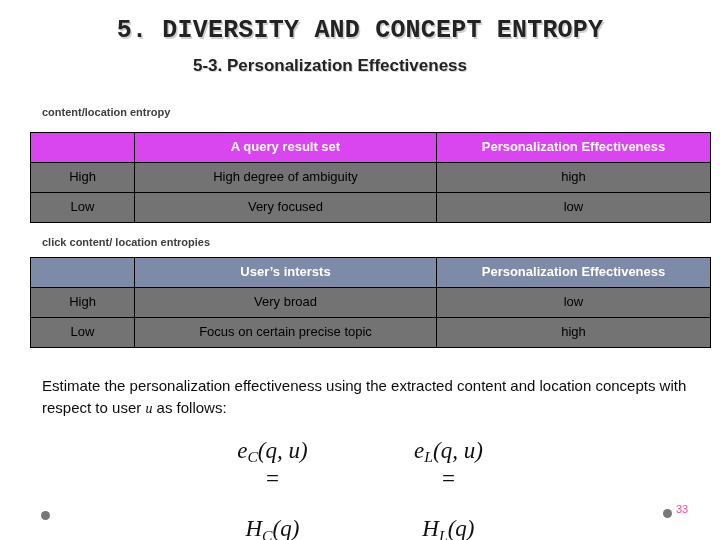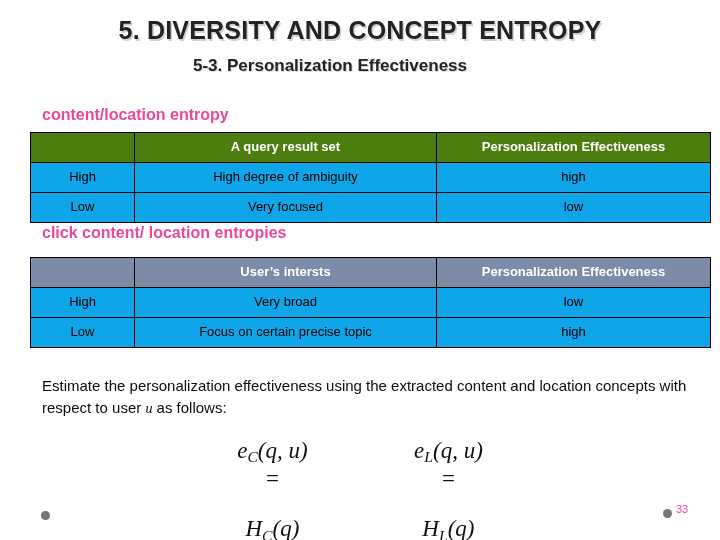--- a/index.html
+++ b/index.html
@@ -21,45 +21,46 @@
     left: 0;
     top: 16px;
     width: 720px;
     text-align: center;
     font-size: 25px;
     font-weight: bold;
     letter-spacing: 0.2px;
     color: #232323;
     text-shadow: 1.5px 1.5px 0 rgba(170,170,170,0.55);
     white-space: nowrap;
+    font-family: Liberation Mono, monospace;
   }
   .slide-subtitle {
     position: absolute;
     left: 0;
     top: 56px;
     width: 660px;
     text-align: center;
     font-size: 17px;
     font-weight: bold;
     color: #232323;
     text-shadow: 1px 1px 0 rgba(175,175,175,0.5);
     white-space: nowrap;
   }
 
   
   .caption {
     position: absolute;
     left: 42px;
-    font-size: 16px;
-    font-weight: bold;
-    color: #ec4899;
+    font-size: 11px;
+    font-weight: bold;
+    color: #404040;
     white-space: nowrap;
   }
   #caption-1 { top: 106px; }
-  #caption-2 { top: 224px; }
+  #caption-2 { top: 236px; }
 
   
   .tbl {
     position: absolute;
     left: 30px;
     width: 680px;
     border-collapse: collapse;
     table-layout: fixed;
     font-size: 13px;
     color: #000000;
@@ -76,25 +77,25 @@
     text-align: center;
     padding: 0;
     height: 29px;
     vertical-align: middle;
     line-height: 1.1;
   }
   .tbl th {
     font-weight: bold;
     color: #ffffff;
   }
-  #table-1 th { background: #4d7c0f; }
+  #table-1 th { background: #d946ef; }
   #table-2 th { background: #7E8BA8; }
   #table-1 th.blank, #table-2 th.blank { color: transparent; }
 
-  .tbl td { background: #0ea5e9; font-weight: normal; }
+  .tbl td { background: #737373; font-weight: normal; }
 
   
   .body-text {
     position: absolute;
     left: 42px;
     top: 375px;
     width: 668px;
     font-size: 15px;
     line-height: 1.45;
     color: #0d0d0d;

